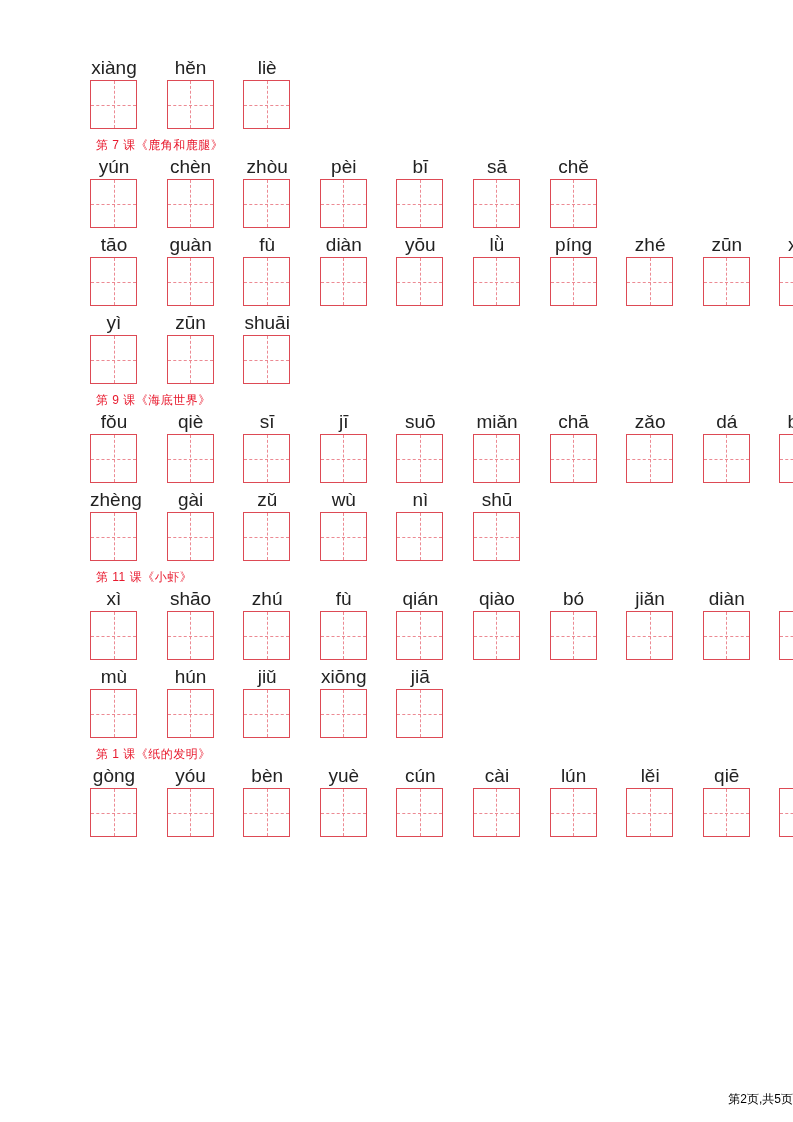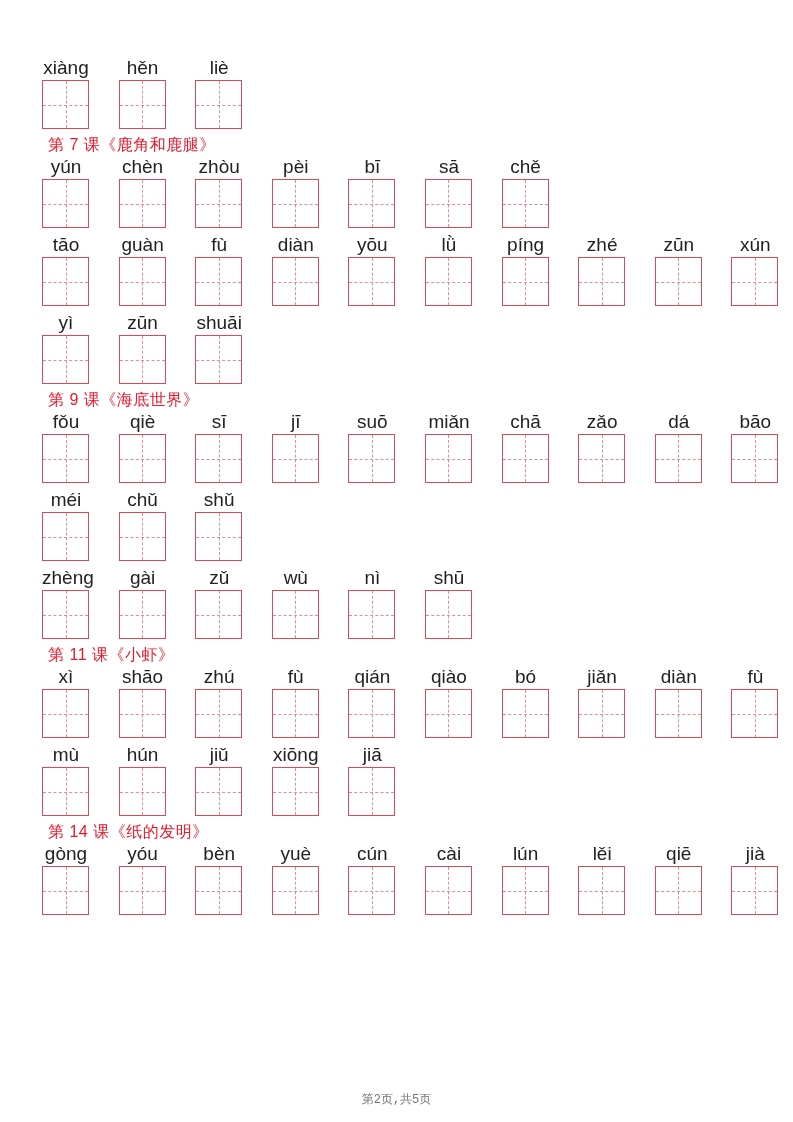--- a/index.html
+++ b/index.html
@@ -10,20 +10,21 @@
   body {
     width: 793px;
     height: 1122px;
     position: relative;
     overflow: hidden;
     font-family: "Liberation Sans", "DejaVu Sans", sans-serif;
   }
   #worksheet {
     padding-top: 57px;
     padding-left: 42px;
+    margin-left: 48px;
   }
   .pinyin-row {
     display: flex;
     gap: 28.6px;
     margin-bottom: 6px;
   }
   .cell {
     width: 48px;
     flex: 0 0 48px;
   }
@@ -50,37 +51,36 @@
     border-top: 1.3px dashed #ec8a93;
   }
   .dash-v {
     position: absolute;
     top: 0;
     bottom: 0;
     left: 50%;
     border-left: 1.3px dashed #ec8a93;
   }
   .lesson-heading {
-    font-size: 16px;
+    font-size: 12px;
     line-height: 20px;
     height: 20px;
     margin: 1px 0 1px 6px;
     color: #e8192d;
     font-weight: 500;
     letter-spacing: 0.5px;
   }
   .page-footer {
     position: absolute;
     left: 0;
     right: 0;
     bottom: 14px;
-    text-align: center;
+    text-align: right;
     font-size: 12px;
-    color: #737373;
-    font-family: Liberation Mono, monospace;
+    color: #000000;
   }
 </style>
 </head>
 <body>
 
 <div id="worksheet">
     <div class="pinyin-row">
       <div class="cell">
         <div class="pinyin">xiàng</div>
         <div class="tianzige">
@@ -318,43 +318,20 @@
       <div class="cell">
         <div class="pinyin">bāo</div>
         <div class="tianzige">
           <div class="dash-h"></div>
           <div class="dash-v"></div>
         </div>
       </div>
     </div>
     <div class="pinyin-row">
       <div class="cell">
-        <div class="pinyin">méi</div>
-        <div class="tianzige">
-          <div class="dash-h"></div>
-          <div class="dash-v"></div>
-        </div>
-      </div>
-      <div class="cell">
-        <div class="pinyin">chǔ</div>
-        <div class="tianzige">
-          <div class="dash-h"></div>
-          <div class="dash-v"></div>
-        </div>
-      </div>
-      <div class="cell">
-        <div class="pinyin">shǔ</div>
-        <div class="tianzige">
-          <div class="dash-h"></div>
-          <div class="dash-v"></div>
-        </div>
-      </div>
-    </div>
-    <div class="pinyin-row">
-      <div class="cell">
         <div class="pinyin">zhèng</div>
         <div class="tianzige">
           <div class="dash-h"></div>
           <div class="dash-v"></div>
         </div>
       </div>
       <div class="cell">
         <div class="pinyin">gài</div>
         <div class="tianzige">
           <div class="dash-h"></div>
@@ -493,21 +470,21 @@
         </div>
       </div>
       <div class="cell">
         <div class="pinyin">jiā</div>
         <div class="tianzige">
           <div class="dash-h"></div>
           <div class="dash-v"></div>
         </div>
       </div>
     </div>
-    <div class="lesson-heading">第 14 课《纸的发明》</div>
+    <div class="lesson-heading">第 1 课《纸的发明》</div>
     <div class="pinyin-row">
       <div class="cell">
         <div class="pinyin">gòng</div>
         <div class="tianzige">
           <div class="dash-h"></div>
           <div class="dash-v"></div>
         </div>
       </div>
       <div class="cell">
         <div class="pinyin">yóu</div>

